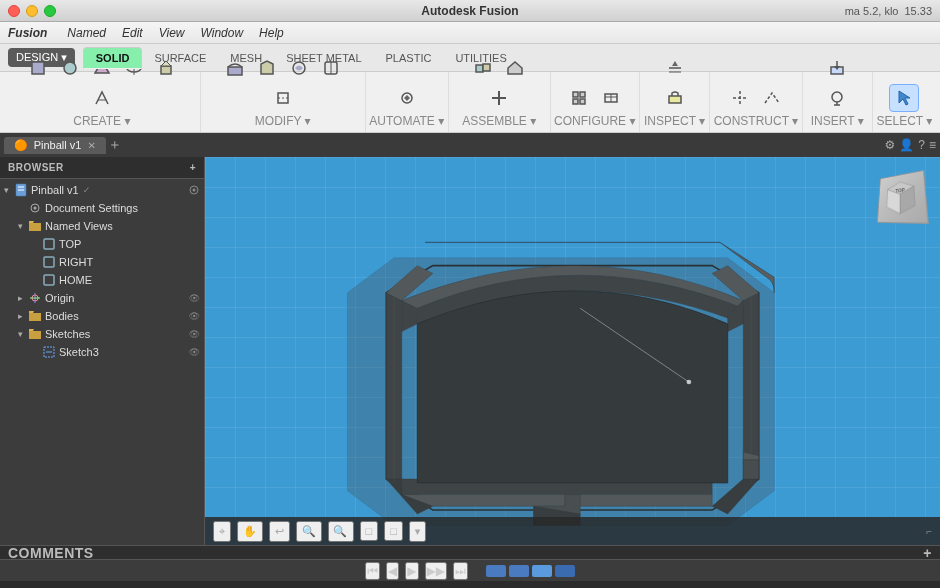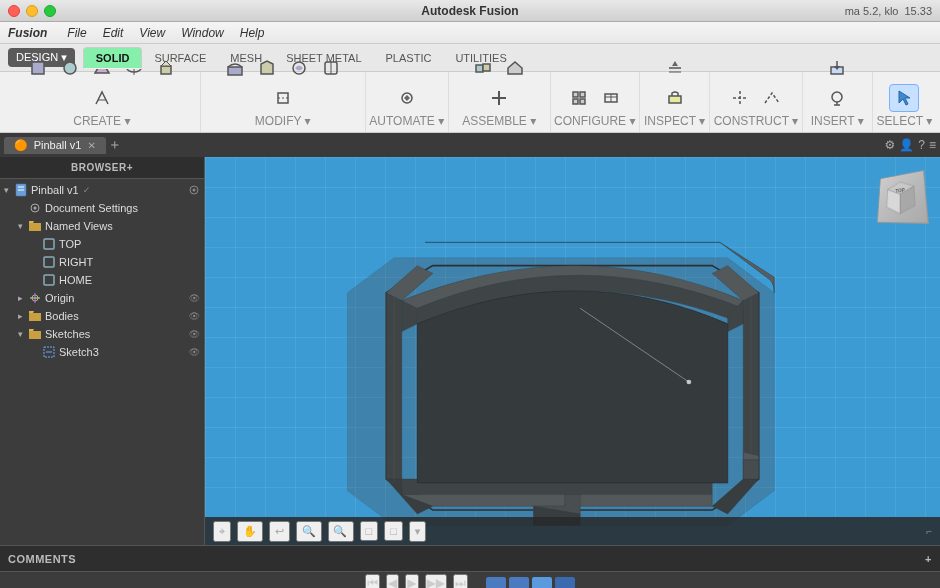--- a/index.html
+++ b/index.html
@@ -180,21 +180,21 @@
       height: 22px;
       background: #2e2e2e;
       display: flex;
       align-items: center;
       padding: 0 8px;
       font-size: 10px;
       font-weight: 600;
       color: #bbb;
       letter-spacing: 0.5px;
       border-bottom: 1px solid #555;
-      justify-content: center;
+      justify-content: space-between;
     }
     .sidebar-content { flex: 1; overflow: auto; padding: 2px 0; }
     .tree-item {
       display: flex;
       align-items: center;
       padding: 1px 4px;
       height: 18px;
       cursor: pointer;
       white-space: nowrap;
     }
@@ -248,26 +248,26 @@
     }
     .bottom-btn {
       color: #aaa;
       font-size: 11px;
       cursor: pointer;
       padding: 2px 4px;
     }
 
     
     .comments-bar {
-      height: 26px;
+      height: 14px;
       background: #2e2e2e;
       display: flex;
       align-items: center;
       padding: 0 8px;
-      font-size: 11px;
+      font-size: 14px;
       color: #bbb;
       letter-spacing: 0.5px;
       font-weight: 600;
       border-top: 1px solid #555;
       justify-content: space-between;
     }
 
     
     .playback-bar {
       height: 22px;
@@ -298,21 +298,21 @@
   </div>
   <span class="title-bar-title">Autodesk Fusion</span>
   <div class="title-bar-right">
     <span>ma 5.2, klo</span>
     <span>15.33</span>
   </div>
 </div>
 
 <div class="menu-bar">
   <span class="menu-bar-app">Fusion</span>
-  <span class="menu-item">File</span>
+  <span class="menu-item">Named</span>
   <span class="menu-item">Edit</span>
   <span class="menu-item">View</span>
   <span class="menu-item">Window</span>
   <span class="menu-item">Help</span>
 </div>
 
 <div class="toolbar-container">
 
   <div class="tab-row">
     <div class="design-btn">DESIGN ▾</div>

